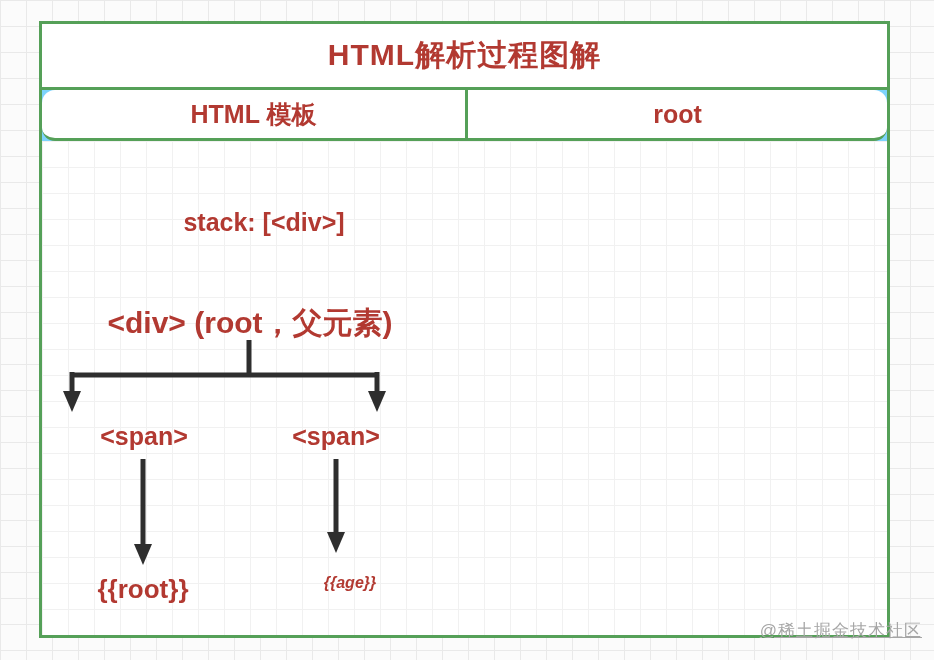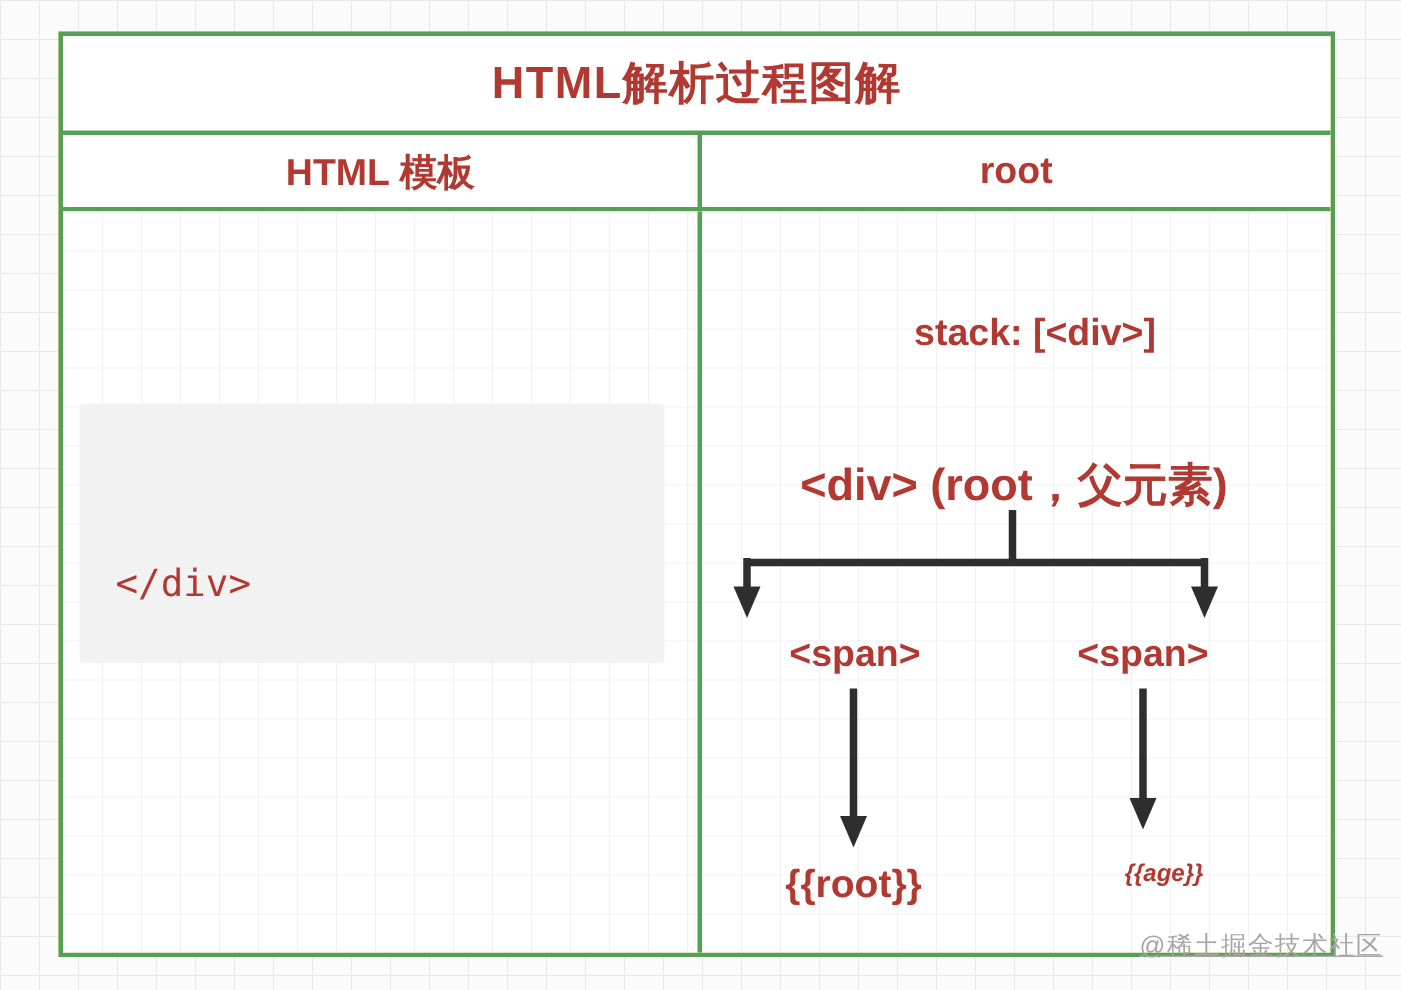--- a/index.html
+++ b/index.html
@@ -9,35 +9,35 @@
     font-family:"Liberation Sans", sans-serif;
     background-color:#fbfbfb;
     background-image:
       linear-gradient(to right, var(--grid-line,#e9e9e9) 1px, transparent 1px),
       linear-gradient(to bottom, var(--grid-line,#e9e9e9) 1px, transparent 1px);
     background-size:26px 26px;
   }
   .diagram {
     position:absolute; left:39px; top:21px; width:851px; height:617px;
     border:3px solid var(--border-green,#55a058);
-    background:#fde047;
+    background:#7dd3fc;
     display:flex; flex-direction:column;
   }
   .title-row {
     height:66px; border-bottom:3px solid var(--border-green,#55a058);
     display:flex; align-items:center; justify-content:center;
     background:#ffffff;
   }
   .title-row .title {
     font-size:30px; font-weight:bold; color:var(--text-red,#b23931);
     letter-spacing:1px;
   }
   .header-row {
     height:51px; border-bottom:3px solid var(--border-green,#55a058);
-    display:flex; background:#ffffff;
+    display:flex; background:#ffffff;border-radius:13px;
   }
   .header-cell {
     display:flex; align-items:center; justify-content:center;
     font-size:25px; font-weight:bold; color:var(--text-red,#b23931);
   }
   .header-cell.left { width:426px; border-right:3px solid var(--border-green,#55a058); }
   .header-cell.right { flex:1; }
   .body-row { flex:1; display:flex; }
   .body-cell {
     position:relative;
@@ -91,25 +91,20 @@
     <span class="title">HTML解析过程图解</span>
   </div>
 
   <div class="header-row">
     <div class="header-cell left">HTML 模板</div>
     <div class="header-cell right">root</div>
   </div>
 
   <div class="body-row">
 
-    <div class="body-cell left">
-      <div class="code-block">
-        <span class="code-text">&lt;/div&gt;</span>
-      </div>
-    </div>
 
     <div class="body-cell right">
 
       <svg class="tree-svg" viewBox="0 0 419 494" aria-hidden="true">
         <g>
           <line x1="207" y1="199" x2="207" y2="234"></line>
           <line x1="30" y1="234" x2="335" y2="234"></line>
           <line x1="30" y1="231" x2="30" y2="252"></line>
           <line x1="335" y1="231" x2="335" y2="252"></line>
           <polygon points="21,250 39,250 30,271"></polygon>

